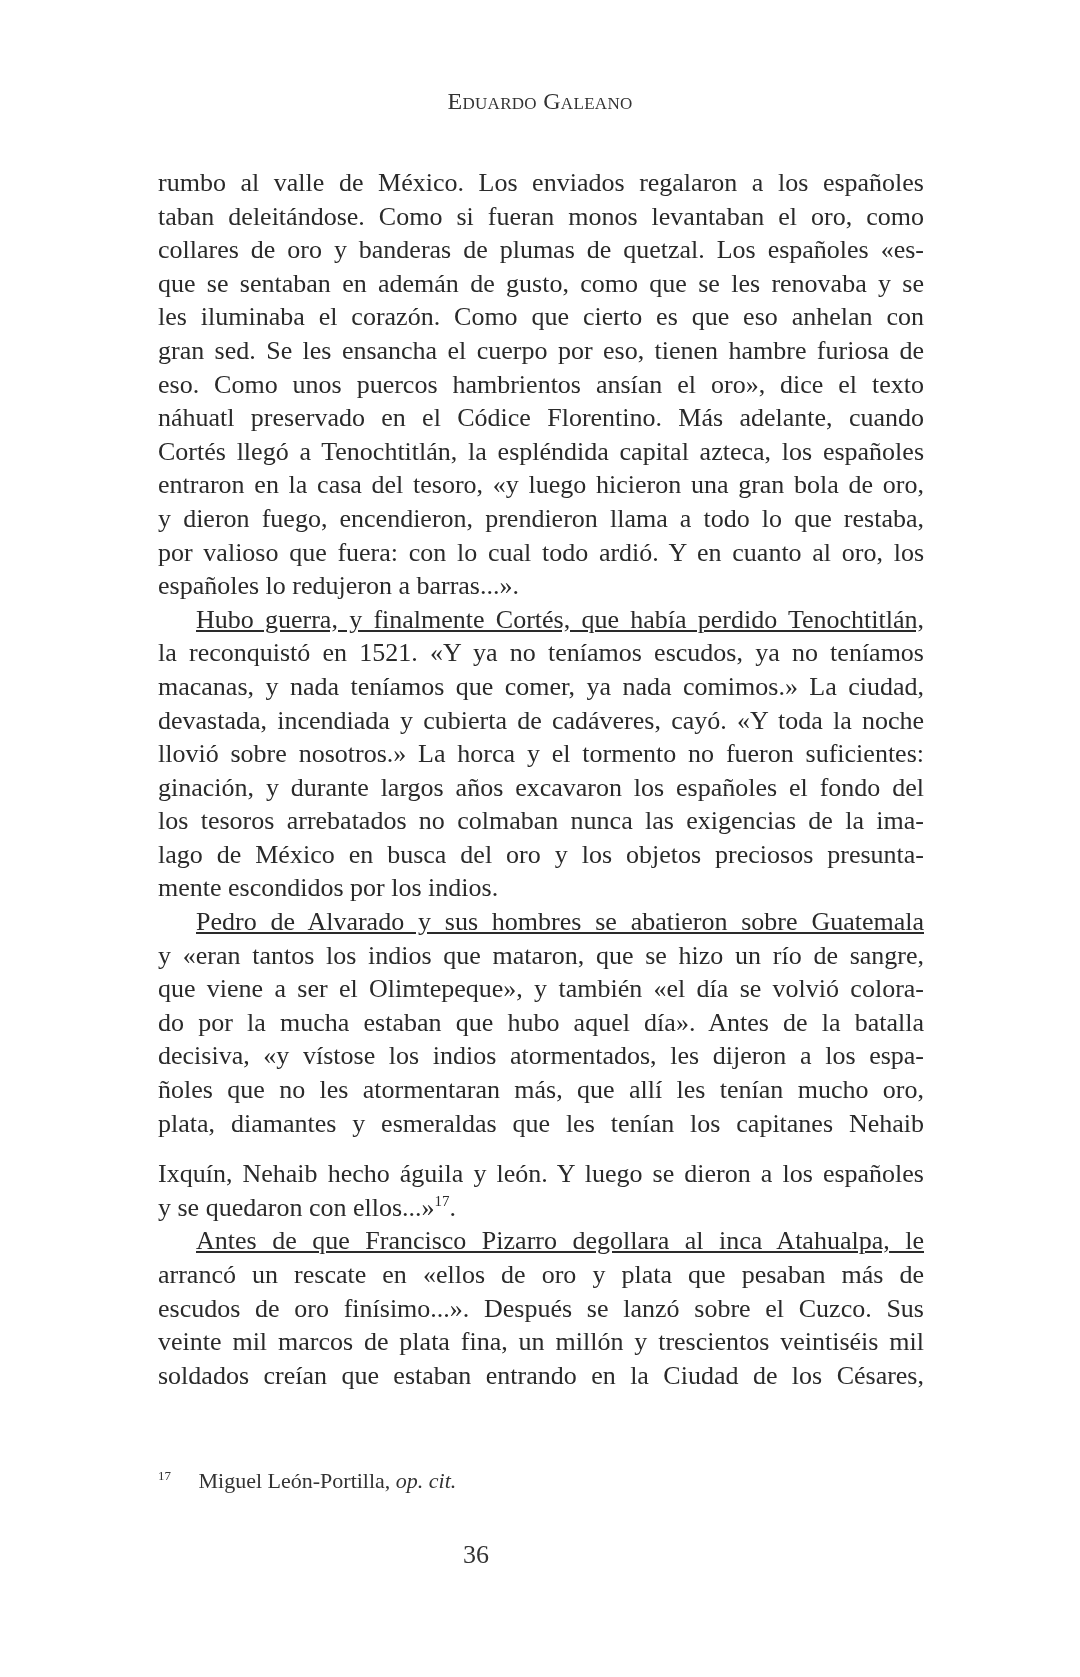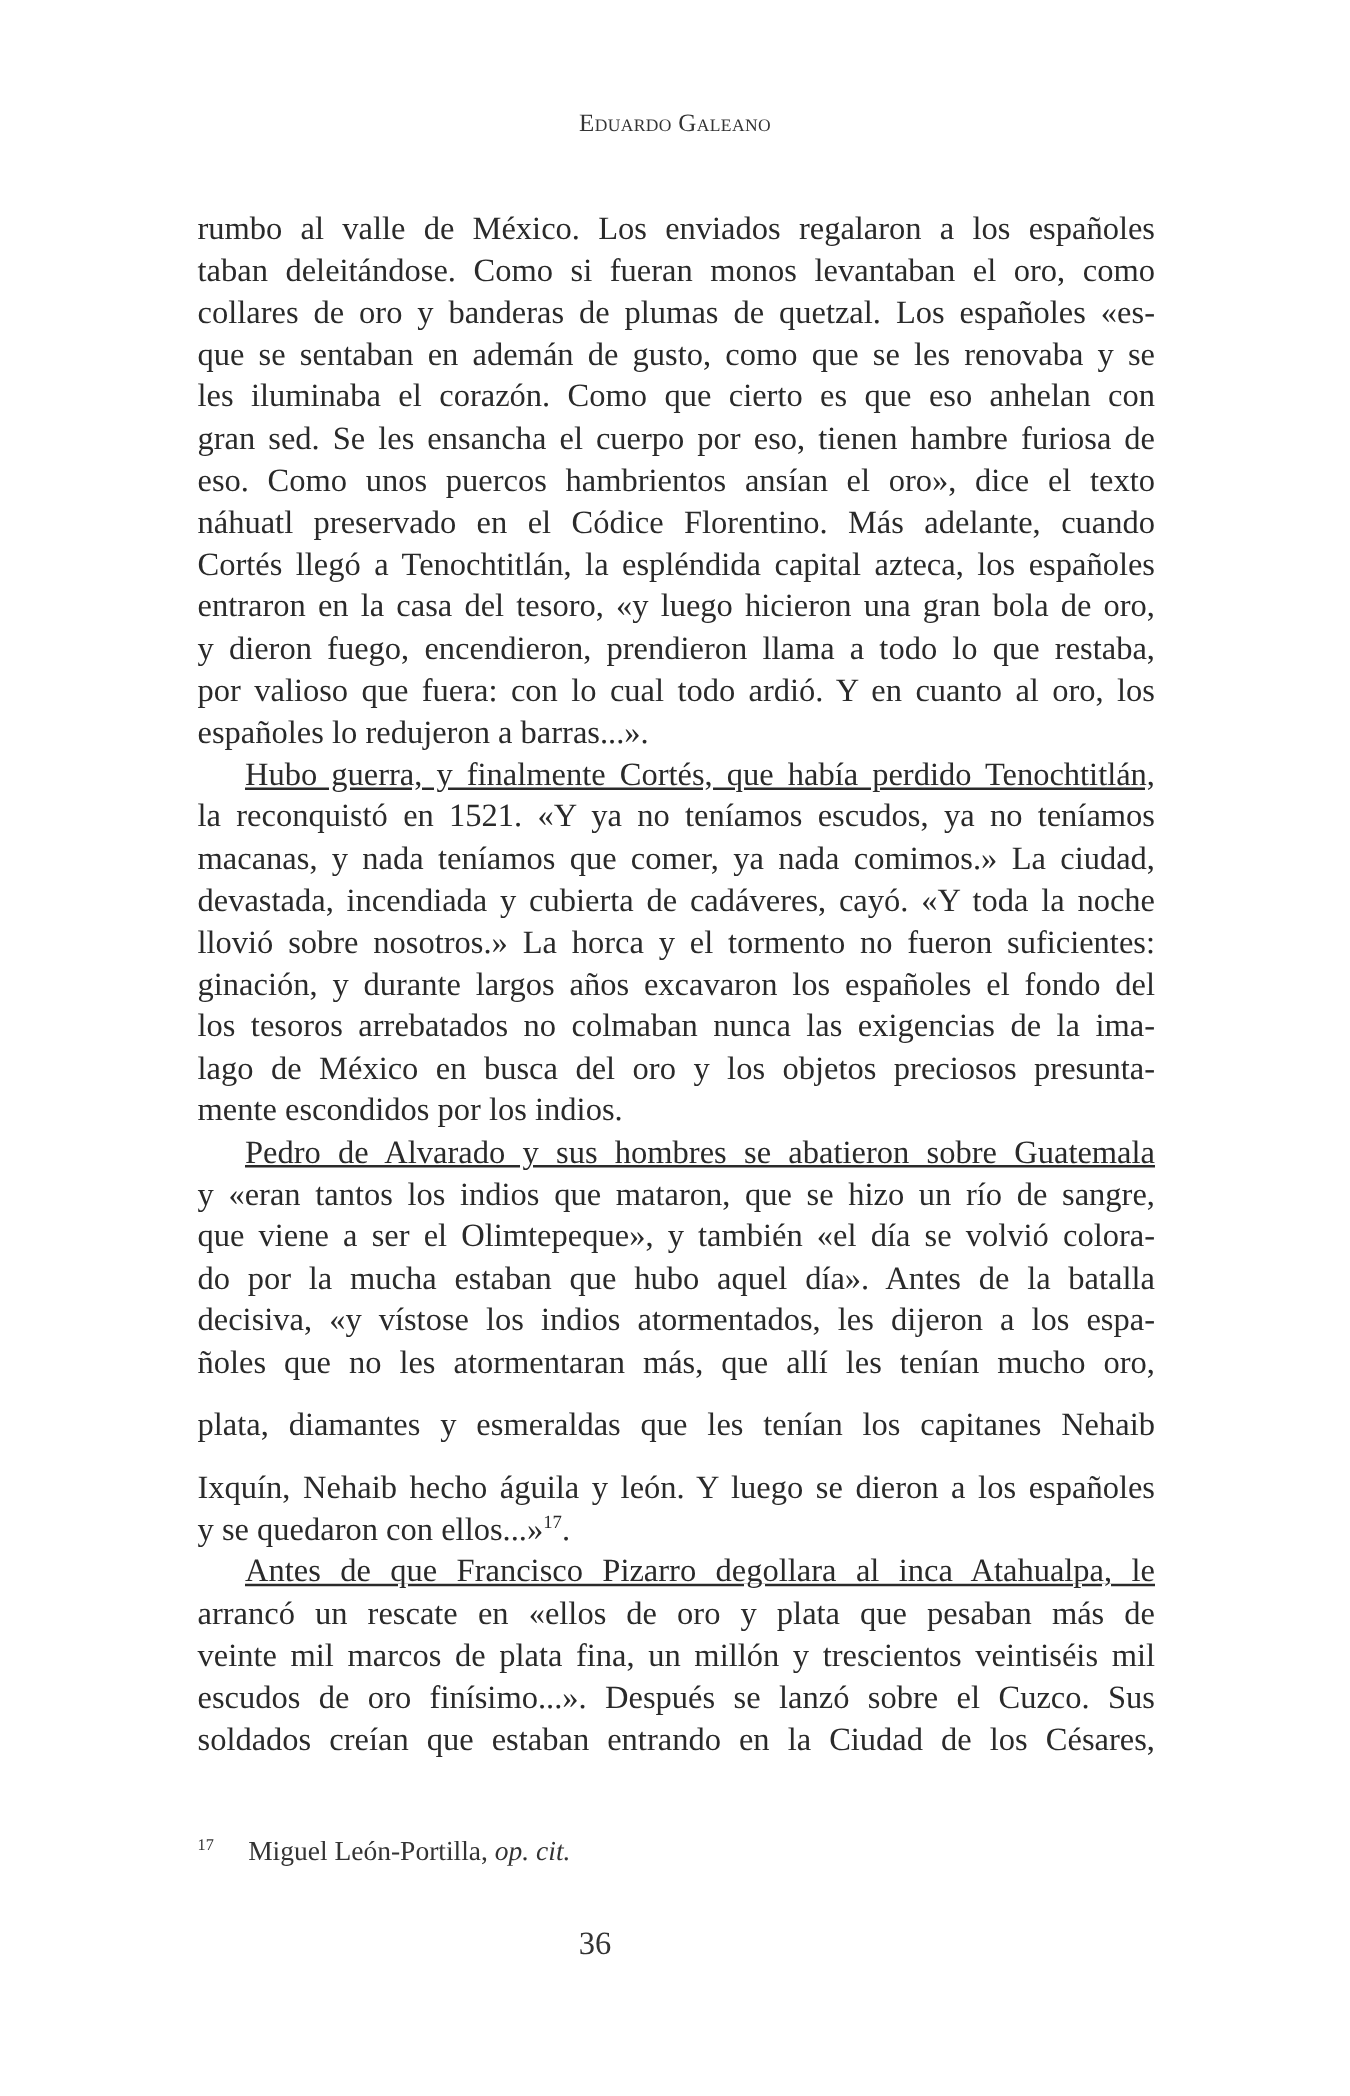--- a/index.html
+++ b/index.html
@@ -1,17 +1,17 @@
 <!DOCTYPE html>
 <html><head>
   <meta charset="utf-8">
   <style>
     html, body { margin: 0; padding: 0; background: #ffffff; }
     body { width: 1080px; height: 1677px; position: relative; overflow: hidden; font-family: "Liberation Serif", "DejaVu Serif", serif; color: #2a2a2a; }
-    .header { position: absolute; top: 88px; left: 0; width: 1080px; text-align: center; font-size: 20px; font-variant: small-caps; letter-spacing: 0.3px; color: #333; }
+    .header { position: absolute; top: 88px; left: 0; width: 1080px; text-align: center; font-size: 24px; font-variant: small-caps; letter-spacing: 0.3px; color: #333; }
     .body { position: absolute; top: 166px; left: 158px; width: 766px; }
     .line { font-size: 26px; line-height: 33.6px; height: 33.6px; text-align: justify; text-align-last: justify; white-space: nowrap; overflow: visible; }
     .line.indent { text-indent: 38px; text-decoration: underline; }
     .line.last { text-align-last: left; }
     .line span { display: inline; }
     .footnote { position: absolute; top: 1468px; left: 158px; font-size: 22px; color: #333; }
     .footnote .num { font-size: 13px; vertical-align: super; margin-right: 22px; }
     .footnote i { font-style: italic; }
     .pagenum { position: absolute; top: 1540px; left: 0; width: 952px; text-align: center; font-size: 26px; color: #333; }
     sup { font-size: 15px; line-height: 0; }
@@ -43,27 +43,27 @@
     <div class="line" style="white-space: nowrap; word-spacing: 0px;"><span>ginación, y durante largos años excavaron los españoles el fondo del</span></div>
     <div class="line" style="white-space: nowrap; word-spacing: 0px;"><span>los tesoros arrebatados no colmaban nunca las exigencias de la ima-</span></div>
     <div class="line" style="white-space: nowrap; word-spacing: 0px;"><span>lago de México en busca del oro y los objetos preciosos presunta-</span></div>
     <div class="line last"><span>mente escondidos por los indios.</span></div>
     <div class="line indent" style="white-space: nowrap; word-spacing: 0px;"><span>Pedro de Alvarado y sus hombres se abatieron sobre Guatemala</span></div>
     <div class="line" style="white-space: nowrap; word-spacing: 0px;"><span>y «eran tantos los indios que mataron, que se hizo un río de sangre,</span></div>
     <div class="line" style="white-space: nowrap; word-spacing: 0px;"><span>que viene a ser el Olimtepeque», y también «el día se volvió colora-</span></div>
     <div class="line" style="white-space: nowrap; word-spacing: 0px;"><span>do por la mucha estaban que hubo aquel día». Antes de la batalla</span></div>
     <div class="line" style="white-space: nowrap; word-spacing: 0px;"><span>decisiva, «y vístose los indios atormentados, les dijeron a los espa-</span></div>
     <div class="line" style="white-space: nowrap; word-spacing: 0px;"><span>ñoles que no les atormentaran más, que allí les tenían mucho oro,</span></div>
-    <div class="line" style="white-space: nowrap; word-spacing: 0px; margin-top: 16px;"><span>plata, diamantes y esmeraldas que les tenían los capitanes Nehaib</span></div>
+    <div class="line" style="white-space: nowrap; word-spacing: 0px;"><span>plata, diamantes y esmeraldas que les tenían los capitanes Nehaib</span></div>
     <div class="line" style="white-space: nowrap; word-spacing: 0px; margin-top: 17px;"><span>Ixquín, Nehaib hecho águila y león. Y luego se dieron a los españoles</span></div>
     <div class="line last"><span>y se quedaron con ellos...»</span><sup>17</sup><span>.</span></div>
     <div class="line indent" style="white-space: nowrap; word-spacing: 0px;"><span>Antes de que Francisco Pizarro degollara al inca Atahualpa, le</span></div>
     <div class="line" style="white-space: nowrap; word-spacing: 0px;"><span>arrancó un rescate en «ellos de oro y plata que pesaban más de</span></div>
+    <div class="line" style="white-space: nowrap; word-spacing: 0px;"><span>escudos de oro finísimo...». Después se lanzó sobre el Cuzco. Sus</span></div>
     <div class="line" style="white-space: nowrap; word-spacing: 0px;"><span>veinte mil marcos de plata fina, un millón y trescientos veintiséis mil</span></div>
-    <div class="line" style="white-space: nowrap; word-spacing: 0px;"><span>escudos de oro finísimo...». Después se lanzó sobre el Cuzco. Sus</span></div>
     <div class="line" style="white-space: nowrap; word-spacing: 0px;"><span>soldados creían que estaban entrando en la Ciudad de los Césares,</span></div>
   </div>
 
 <div class="footnote">
   <span class="num">17</span>
   <span>Miguel León-Portilla,</span>
   <i>op. cit.</i>
 </div>
 
 <div class="pagenum">36</div>

